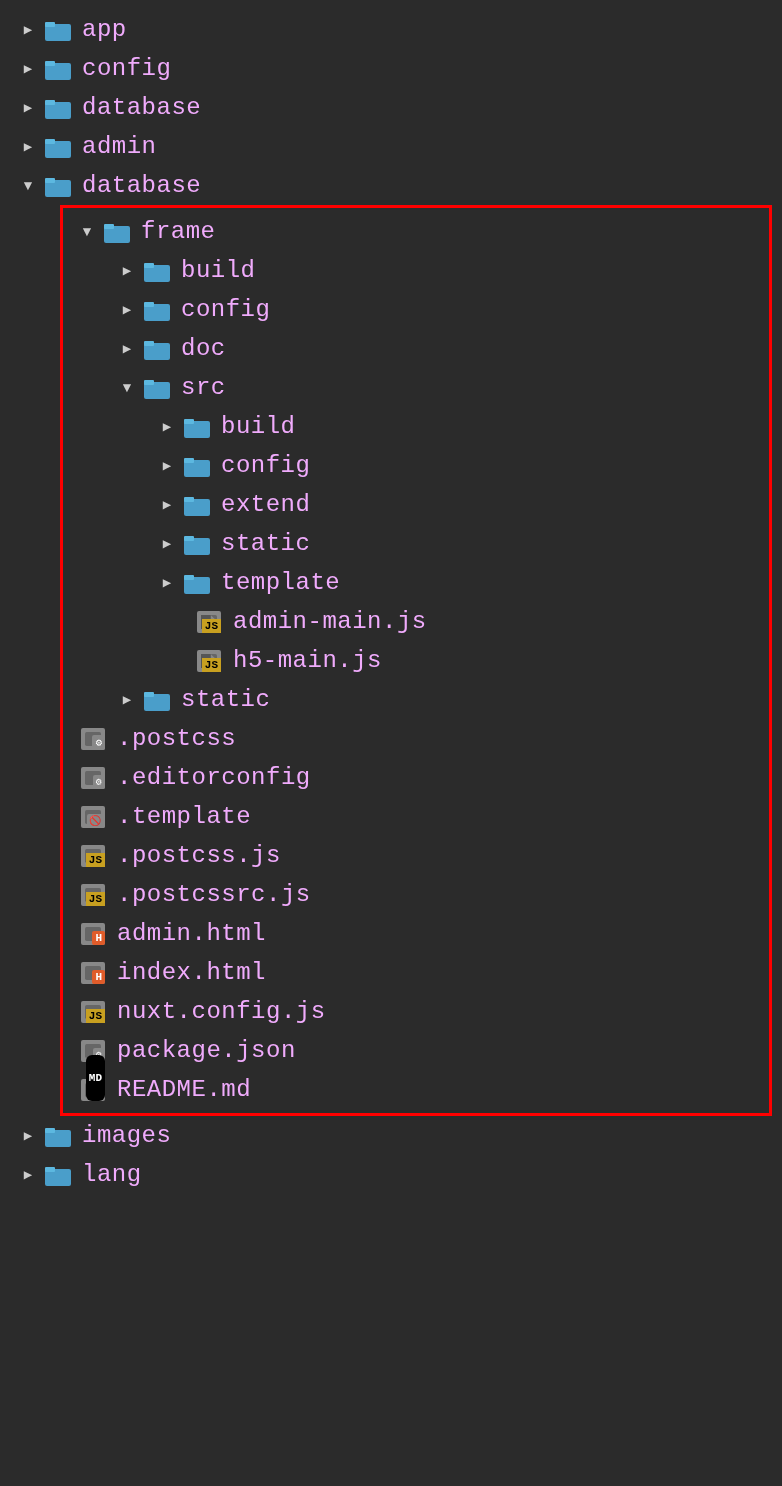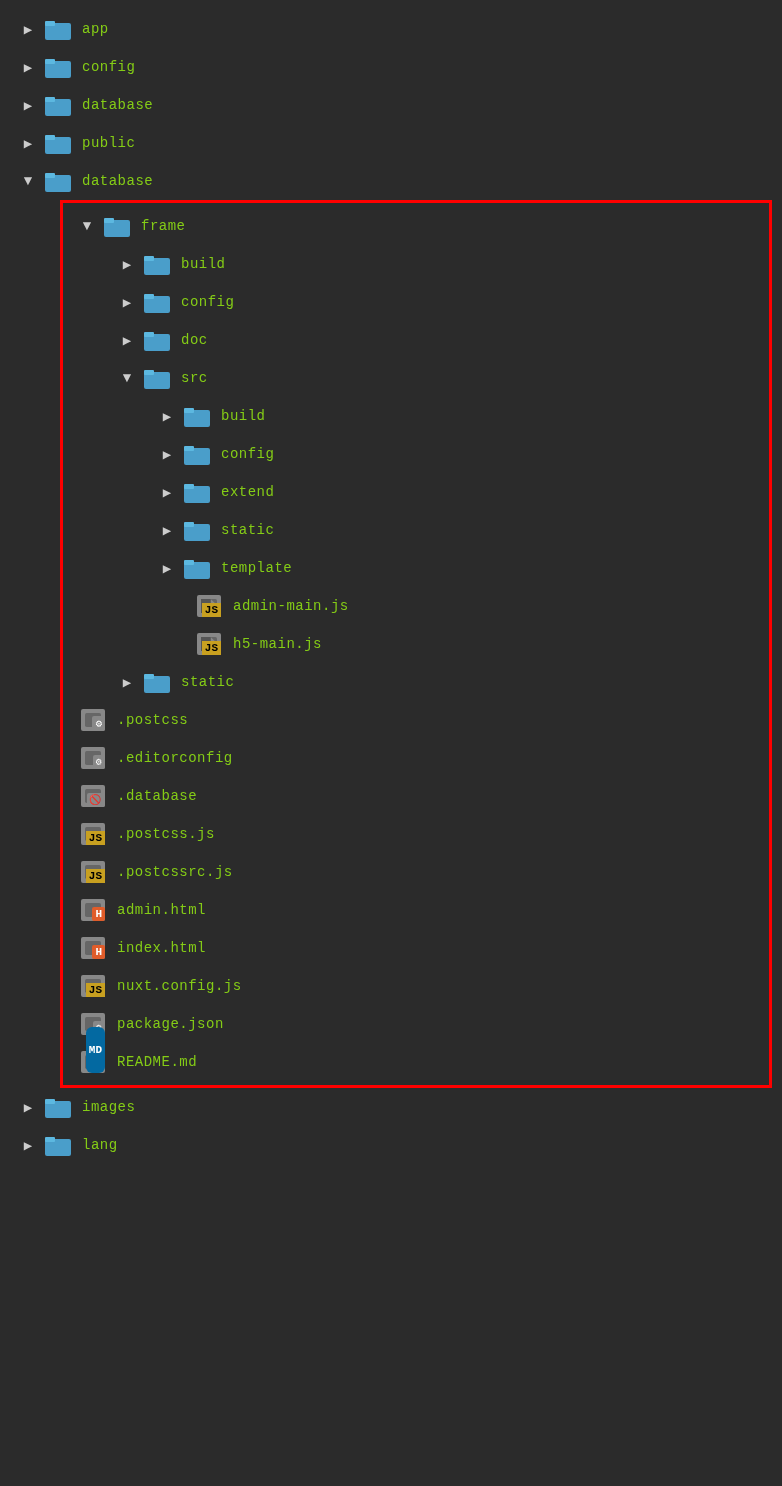--- a/index.html
+++ b/index.html
@@ -48,22 +48,22 @@
       width: 32px;
       height: 26px;
       display: inline-flex;
       align-items: center;
       justify-content: center;
       flex-shrink: 0;
       margin-right: 8px;
       position: relative;
     }
     .item-label {
-      font-size: 14px;
-      color: #84cc16;
+      font-size: 24px;
+      color: #f0abfc;
       letter-spacing: 0.5px;
     }
     
     .highlighted-box {
       border: 3px solid #ff0000;
       margin-left: 60px;
       margin-right: 10px;
       padding: 4px 0;
     }
     
@@ -91,21 +91,21 @@
       color: #fff;
       font-size: 11px;
       font-weight: bold;
       padding: 1px 3px;
       border-radius: 2px;
       position: absolute;
       bottom: 0;
       right: 0;
     }
     .badge-md {
-      background: #0369a1;
+      background: #000000;
       color: #fff;
       font-size: 11px;
       font-weight: bold;
       padding: 17px 3px;
       border-radius: 6px;
       position: absolute;
       bottom: 0;
       right: 0;
     }
     .badge-cfg {
@@ -173,21 +173,21 @@
   </div>
 
   <div class="tree-item indent-0">
     <span class="arrow">▶</span>
     <span class="folder-icon">
       <svg viewBox="0 0 26 22" fill="none">
         <rect x="0" y="5" width="26" height="17" rx="2" fill="#4a9eca"></rect>
         <rect x="0" y="3" width="10" height="5" rx="1" fill="#5cb8e0"></rect>
       </svg>
     </span>
-    <span class="item-label">public</span>
+    <span class="item-label">admin</span>
   </div>
 
   <div class="tree-item indent-0">
     <span class="arrow">▼</span>
     <span class="folder-icon">
       <svg viewBox="0 0 26 22" fill="none">
         <rect x="0" y="5" width="26" height="17" rx="2" fill="#4a9eca"></rect>
         <rect x="0" y="3" width="10" height="5" rx="1" fill="#5cb8e0"></rect>
       </svg>
     </span>
@@ -373,21 +373,21 @@
 
     <div class="tree-item box-indent-0" style="padding-left:14px;">
       <span class="file-icon">
         <span class="file-base">
           <svg width="18" height="16" viewBox="0 0 18 16" fill="none">
             <rect width="18" height="16" rx="2" fill="#666"></rect>
           </svg>
           <span class="badge-cfg" style="font-size:10px;">🚫</span>
         </span>
       </span>
-      <span class="item-label">.database</span>
+      <span class="item-label">.template</span>
     </div>
 
     <div class="tree-item box-indent-0" style="padding-left:14px;">
       <span class="file-icon">
         <span class="file-base">
           <svg width="18" height="16" viewBox="0 0 18 16" fill="none">
             <rect width="18" height="16" rx="2" fill="#666"></rect>
           </svg>
           <span class="badge-js">JS</span>
         </span>

